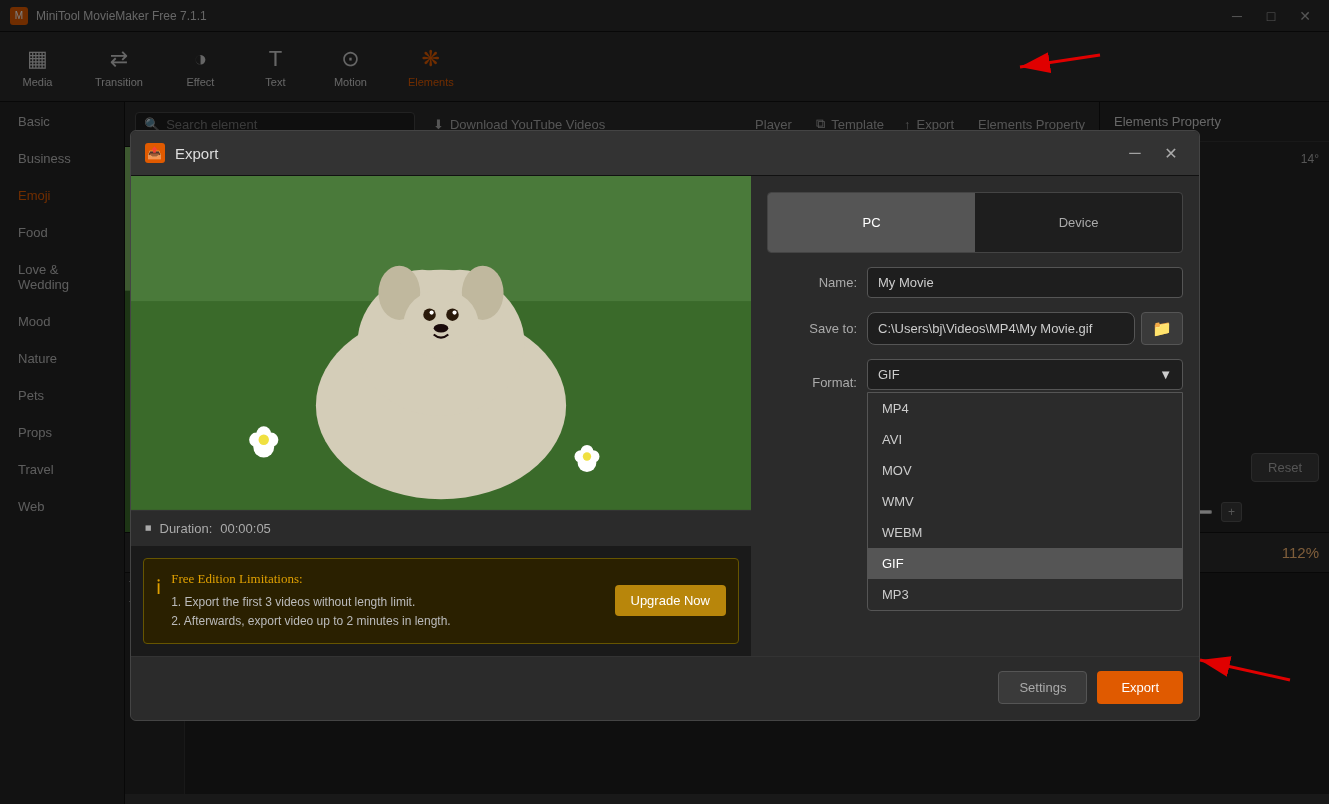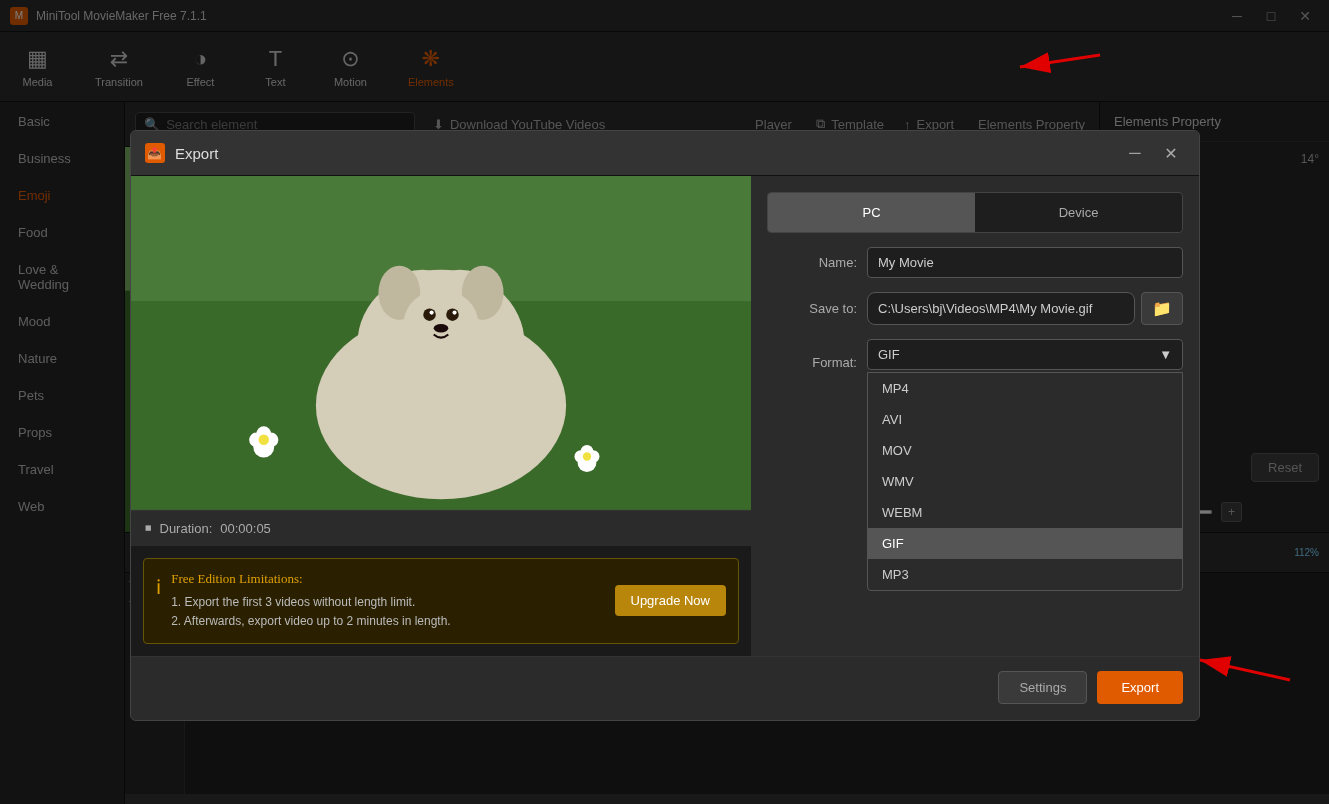--- a/index.html
+++ b/index.html
@@ -75,21 +75,21 @@
     .dialog-duration { height: 36px; background: #2b2b2b; display: flex; align-items: center; padding: 0 14px; gap: 8px; font-size: 13px; color: #aaa; border-top: 1px solid #333; }
     .dialog-warning { background: #2a2000; border: 1px solid #665500; border-radius: 4px; margin: 12px; padding: 12px; display: flex; gap: 10px; }
     .dialog-warning-icon { color: #e0a000; font-size: 20px; margin-top: 2px; }
     .dialog-warning-text { flex: 1; }
     .dialog-warning-title { color: #e0a000; font-size: 13px; margin-bottom: 6px; font-family: Liberation Serif, serif; }
     .dialog-warning-content { color: #bbb; font-size: 12px; line-height: 1.6; }
     .upgrade-btn { background: #b8860b; color: white; border: none; border-radius: 4px; padding: 8px 16px; cursor: pointer; font-size: 13px; align-self: center; white-space: nowrap; }
 
     .dialog-right { flex: 1; background: #2b2b2b; padding: 16px; display: flex; flex-direction: column; gap: 14px; }
     .tab-row { display: flex; background: #1e1e1e; border-radius: 4px; overflow: hidden; border: 1px solid #444; }
-    .tab-btn { flex: 1; padding: 12px; text-align: center; font-size: 13px; cursor: pointer; color: #aaa; border: none; background: transparent; }
+    .tab-btn { flex: 1; padding: 22px; text-align: center; font-size: 13px; cursor: pointer; color: #aaa; border: none; background: transparent; }
     .tab-btn.active { background: #555; color: #fff; }
 
     .form-row { display: flex; align-items: center; gap: 10px; }
     .form-label { width: 90px; color: #aaa; font-size: 13px; text-align: right; }
     .form-input { flex: 1; background: #1e1e1e; border: 1px solid #555; border-radius: 4px; padding: 7px 10px; color: #ccc; font-size: 13px; outline: none; }
     .form-input-with-btn { display: flex; gap: 6px; flex: 1; }
     .form-input-with-btn input { flex: 1; background: #1e1e1e; border: 1px solid #555; border-radius: 8px; padding: 7px 10px; color: #ccc; font-size: 13px; outline: none; }
     .folder-btn { background: #3a3a3a; border: 1px solid #555; border-radius: 4px; padding: 6px 10px; cursor: pointer; color: #aaa; font-size: 16px; }
 
     .format-dropdown { flex: 1; position: relative; }
@@ -261,21 +261,21 @@
       </div>
     </div>
 
     <div class="bottom-area">
       <div class="timeline-header">
         <button class="tl-ctrl-btn">↩</button>
         <button class="tl-ctrl-btn">↪</button>
         <button style="background:#3a3a3a; border:1px solid #555; border-radius:3px; padding:4px 8px; color:#aaa; cursor:pointer; font-size:13px;">+</button>
         <span style="color:#aaa; font-size:13px;">0s</span>
         <div style="flex:1;"></div>
-        <span style="color:#7dd3fc; font-size:10px;">112%</span>
+        <span style="color:#fdba74; font-size:15px;">112%</span>
       </div>
       <div class="timeline-body">
         <div class="track-label">
           <span style="font-size:11px; color:#aaa;">Track |</span>
           <div style="margin-top:8px; font-size:11px; color:#aaa;">Track1</div>
           <div style="margin-top:40px;">
             <span style="font-size:16px; color:#888;">♪</span>
           </div>
         </div>
         <div class="timeline-content">

